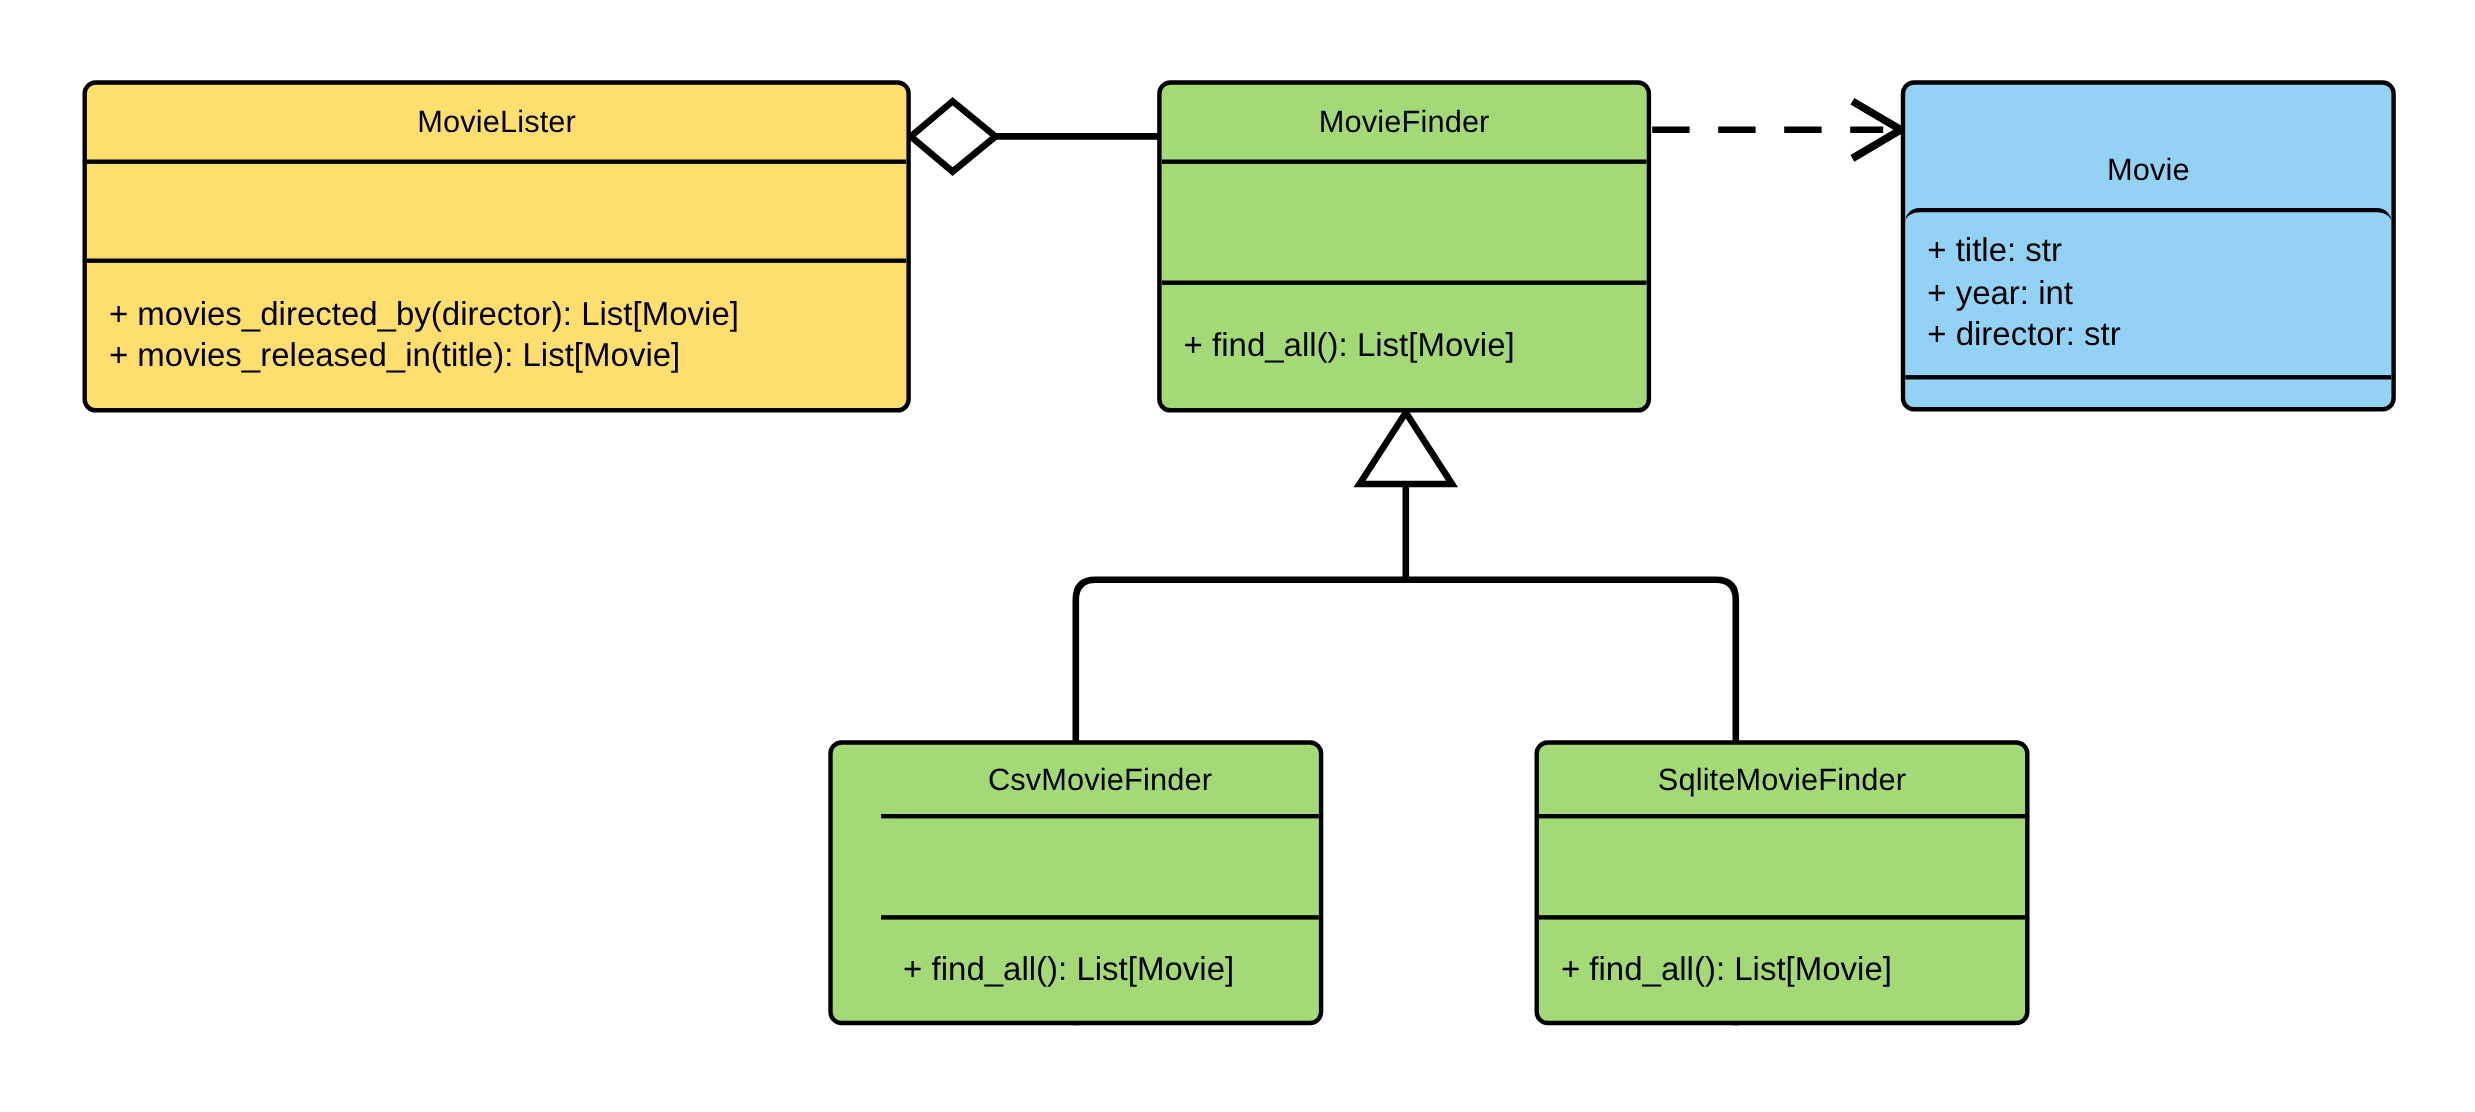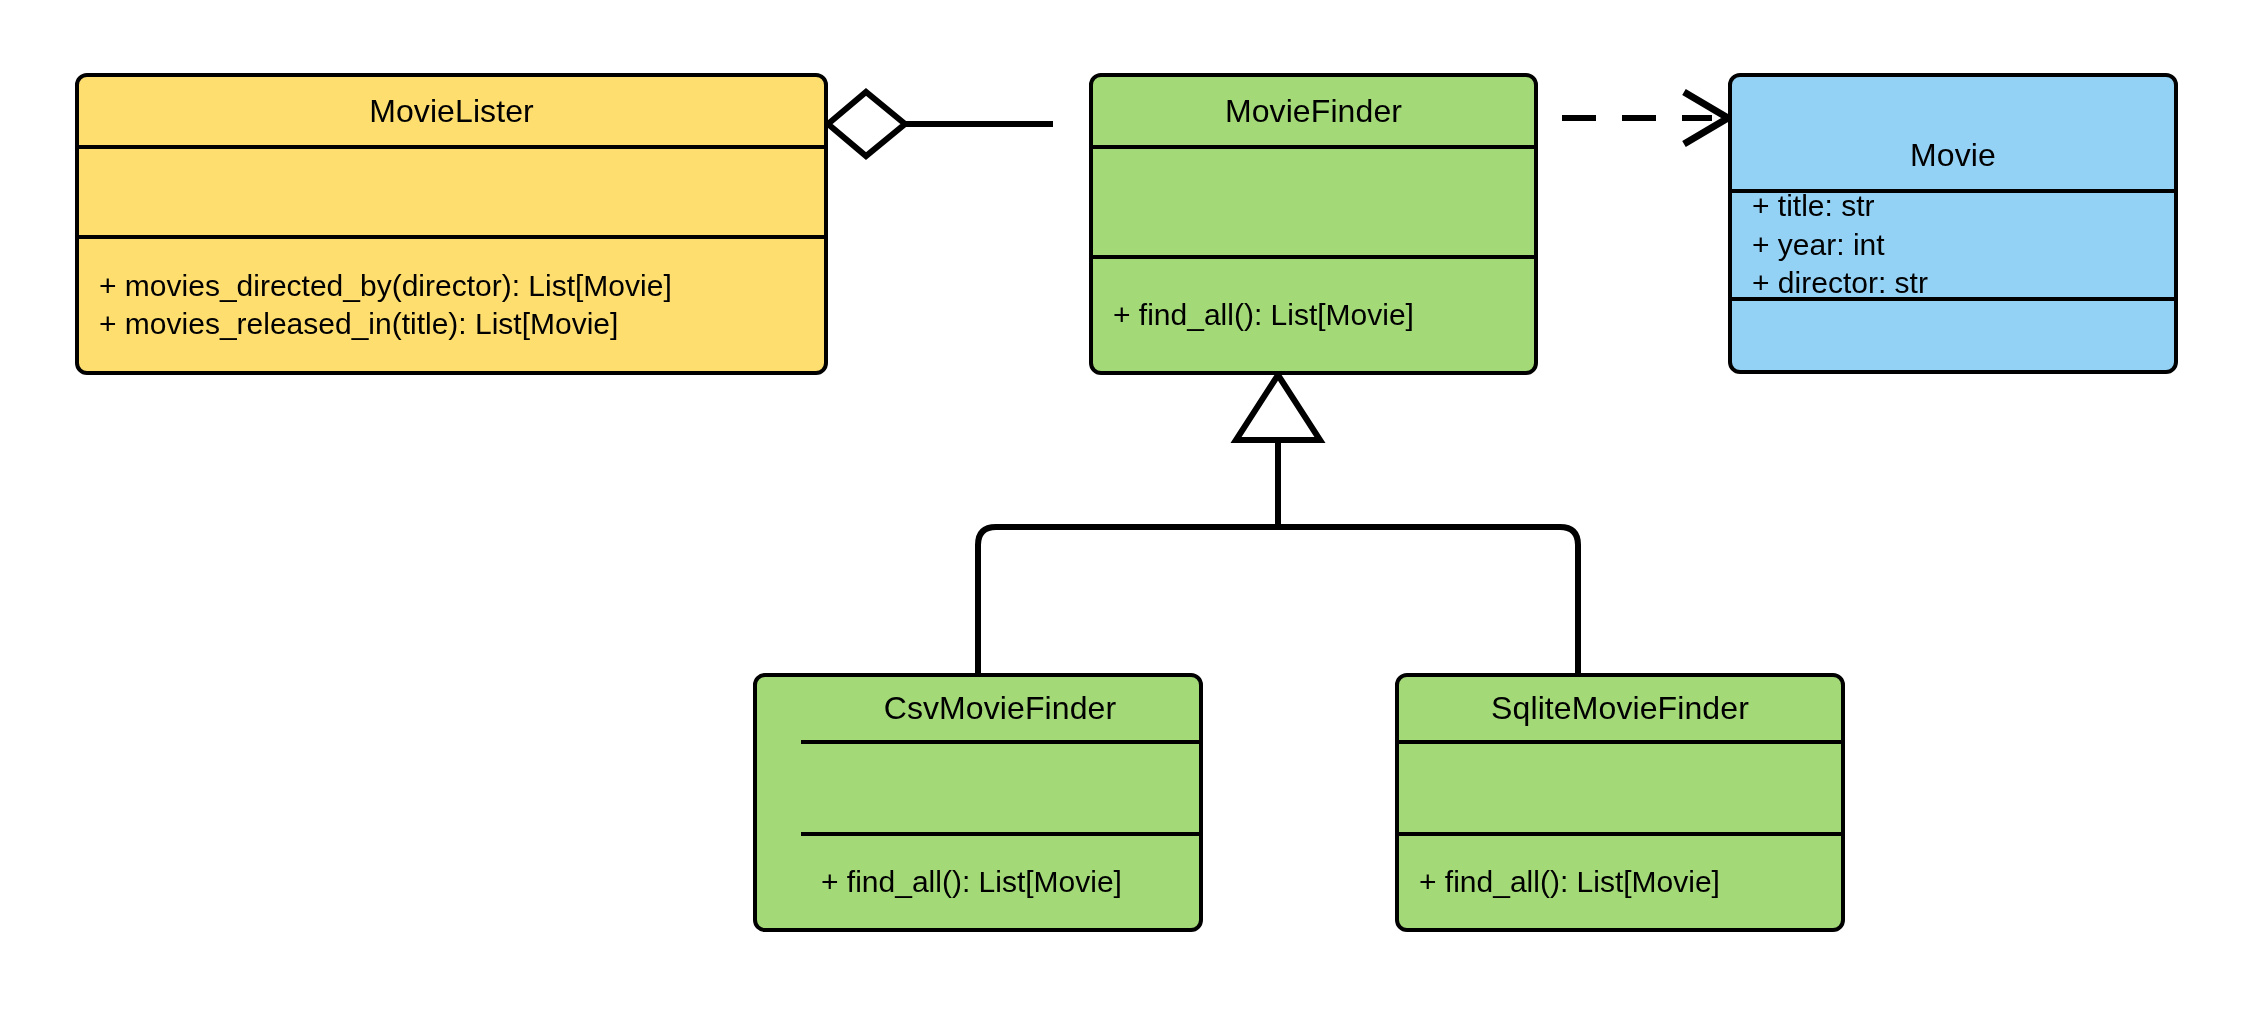--- a/index.html
+++ b/index.html
@@ -38,21 +38,21 @@
     box-sizing: border-box;
     width: 100%;
   }
   .compartment + .compartment {
     border-top: 4px solid #000000;
   }
   .class-name {
     display: flex;
     align-items: center;
     justify-content: center;
-    font-size: 32px;
+    font-size: 28px;
     color: #000000;
     letter-spacing: 0.1px;
     text-align: center;
   }
   .member-list {
     display: flex;
     flex-direction: column;
     justify-content: center;
     padding-left: 20px;
     font-size: 30px;
@@ -95,31 +95,31 @@
 
   <div class="uml-class" style="left:75px; top:73px; width:753px; height:302px; background:#ffde70;">
     <div class="compartment class-name" style="height:68px;">MovieLister</div>
     <div class="compartment member-list empty" style="height:90px;"></div>
     <div class="compartment member-list" style="height:136px;">
       <div class="member-line">+ movies_directed_by(director): List[Movie]</div>
       <div class="member-line">+ movies_released_in(title): List[Movie]</div>
     </div>
   </div>
 
-  <div class="uml-class" style="left:1089px; top:73px; width:449px; height:302px; background:#a3d977;">
+  <div class="uml-class" style="left:1052px; top:73px; width:449px; height:302px; background:#a3d977;">
     <div class="compartment class-name" style="height:68px;">MovieFinder</div>
     <div class="compartment member-list empty" style="height:110px;"></div>
     <div class="compartment member-list" style="height:116px;">
       <div class="member-line">+ find_all(): List[Movie]</div>
     </div>
   </div>
 
   <div class="uml-class" style="left:1728px; top:73px; width:450px; height:301px; background:#94d2f5;">
     <div class="compartment class-name" style="height:68px;margin-top:44px;">Movie</div>
-    <div class="compartment member-list" style="height:108px;">
+    <div class="compartment member-list" style="height:152px;border-radius:13px;">
       <div class="member-line">+ title: str</div>
       <div class="member-line">+ year: int</div>
       <div class="member-line">+ director: str</div>
     </div>
     <div class="compartment member-list empty" style="height:85px;"></div>
   </div>
 
   <div class="uml-class" style="left:753px; top:673px; width:450px; height:259px; background:#a3d977;padding-left:44px;">
     <div class="compartment class-name" style="height:63px;">CsvMovieFinder</div>
     <div class="compartment member-list empty" style="height:92px;"></div>

